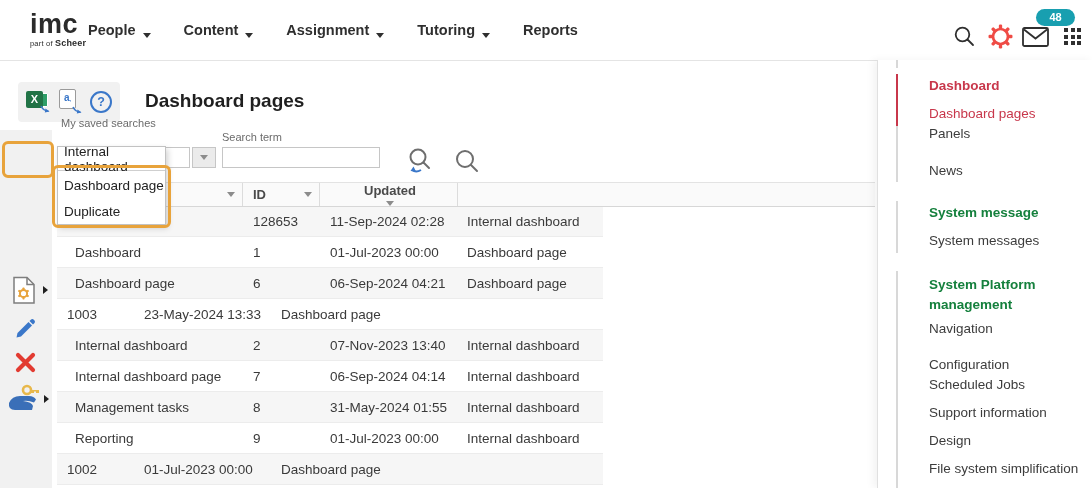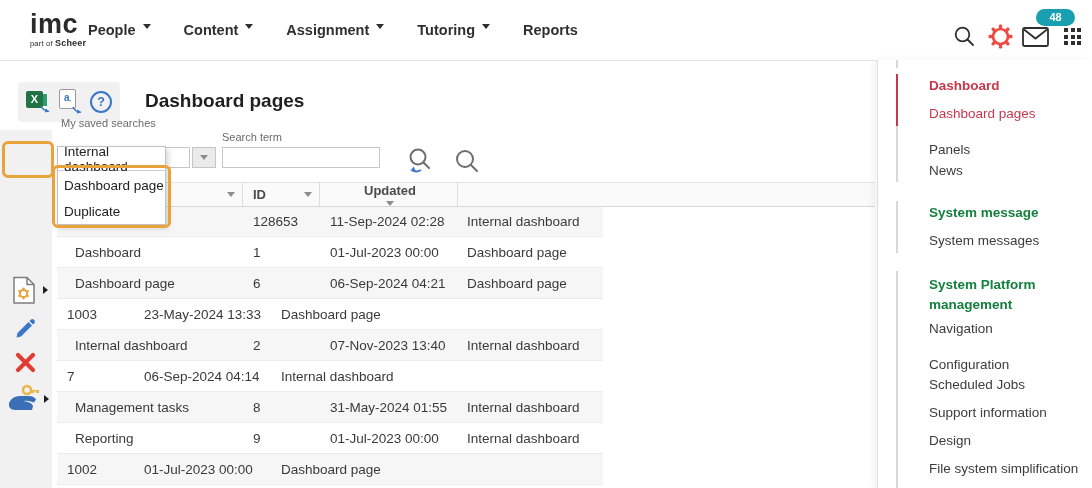--- a/index.html
+++ b/index.html
@@ -8,21 +8,21 @@
     background:#fff;font-family:"Liberation Sans",sans-serif;
     -webkit-font-smoothing:antialiased;color:#333;
   }
   
   .topbar{position:absolute;left:0;top:0;width:1092px;height:60px;background:#fff;border-bottom:1px solid #e4e4e4;}
   .logo{position:absolute;left:30px;top:11px;cursor:pointer;line-height:1;}
   .logo .imc{font-size:27px;font-weight:700;color:#2b2b2b;letter-spacing:.5px;}
   .logo .sub{font-size:7.5px;color:#2b2b2b;margin-top:1px;letter-spacing:.2px;}
   .logo .sub b{font-size:9px;}
   .mainnav{position:absolute;left:88px;top:0;height:60px;display:flex;align-items:center;gap:33px;}
-  .navitem{display:flex;align-items:flex-start;gap:7px;font-size:14.5px;font-weight:700;color:#2f2f2f;cursor:pointer;}
+  .navitem{display:flex;align-items:flex-end;gap:7px;font-size:14.5px;font-weight:700;color:#2f2f2f;cursor:pointer;}
   .caret-down{width:0;height:0;border-left:4px solid transparent;border-right:4px solid transparent;border-top:5px solid #2f2f2f;margin-top:2px;}
   .ticon{position:absolute;cursor:pointer;}
   .badge{position:absolute;left:1036px;top:9px;min-width:15px;padding:2px 12px 3px;background:var(--badge_teal);
          border-radius:10px;color:#fff;font-size:11px;font-weight:700;text-align:center;z-index:3;}
   .gridicon{display:grid;grid-template-columns:repeat(3,4px);grid-template-rows:repeat(3,4px);gap:2.5px;}
   .gridicon span{background:#2f2f2f;width:4px;height:4px;}
   
   .toolbox{position:absolute;left:18px;top:82px;width:102px;height:40px;background:#f1f1f1;border-radius:4px;display:flex;align-items:center;justify-content:space-evenly;}
   .xlsicon{position:relative;width:24px;height:24px;cursor:pointer;}
   .xlsbox{position:absolute;left:0;top:1px;width:17px;height:17px;background:var(--excel_green);border-radius:2px;color:#fff;font-size:11px;font-weight:700;text-align:center;line-height:17px;}
@@ -298,20 +298,21 @@
     <div class="td c3">23-May-2024 13:33</div>
     <div class="td c4">Dashboard page</div>
   </div>
   <div class="tr">
     <div class="td c1">Internal dashboard</div>
     <div class="td c2">2</div>
     <div class="td c3">07-Nov-2023 13:40</div>
     <div class="td c4">Internal dashboard</div>
   </div>
   <div class="tr">
+    <div class="td c1">Internal dashboard page</div>
     <div class="td c2">7</div>
     <div class="td c3">06-Sep-2024 04:14</div>
     <div class="td c4">Internal dashboard</div>
   </div>
   <div class="tr">
     <div class="td c1">Management tasks</div>
     <div class="td c2">8</div>
     <div class="td c3">31-May-2024 01:55</div>
     <div class="td c4">Internal dashboard</div>
   </div>
@@ -327,21 +328,21 @@
     <div class="td c4">Dashboard page</div>
   </div>
 </div>
 
 <div class="sidebar">
   <div class="rail" style="top:0;height:8px;"></div>
   <div class="rail red" style="top:14px;height:52px;"></div>
   <div class="rail" style="top:66px;height:56px;"></div>
   <div class="snav hdr redtxt" style="top:18px;">Dashboard</div>
   <div class="snav redtxt" style="top:46px;">Dashboard pages</div>
-  <div class="snav" style="top:82px;">Panels</div>
+  <div class="snav" style="top:66px;">Panels</div>
   <div class="snav" style="top:103px;">News</div>
 
   <div class="rail" style="top:141px;height:52px;"></div>
   <div class="snav hdr" style="top:145px;">System message</div>
   <div class="snav" style="top:173px;">System messages</div>
 
   <div class="rail" style="top:211px;height:217px;"></div>
   <div class="snav hdr wrap" style="top:215px;">System Platform management</div>
   <div class="snav" style="top:261px;">Navigation</div>
   <div class="snav" style="top:289px;margin-top:8px;">Configuration</div>

